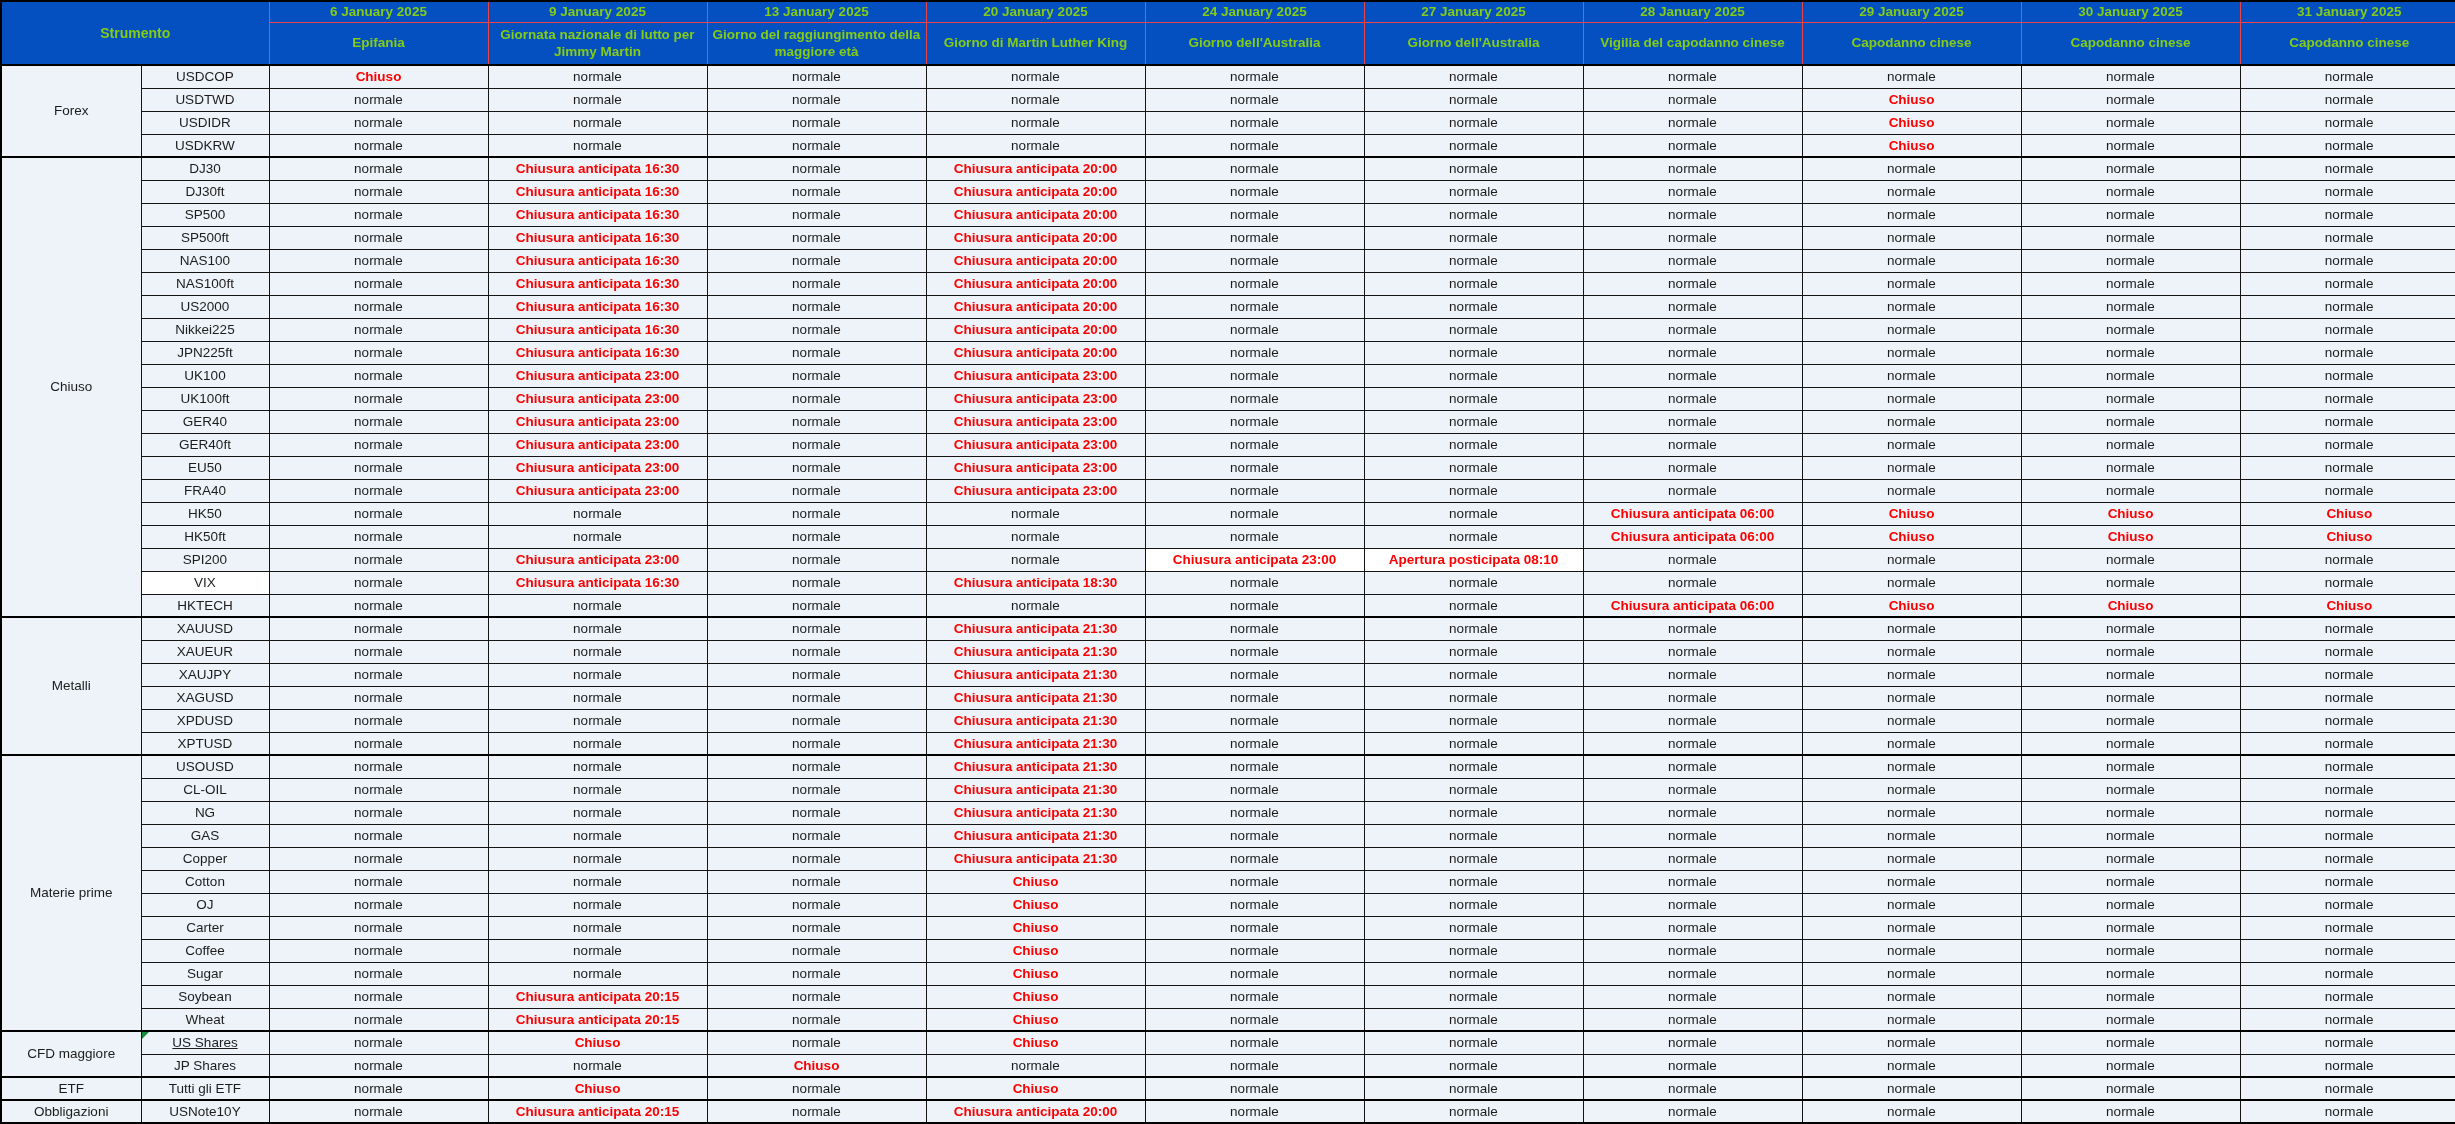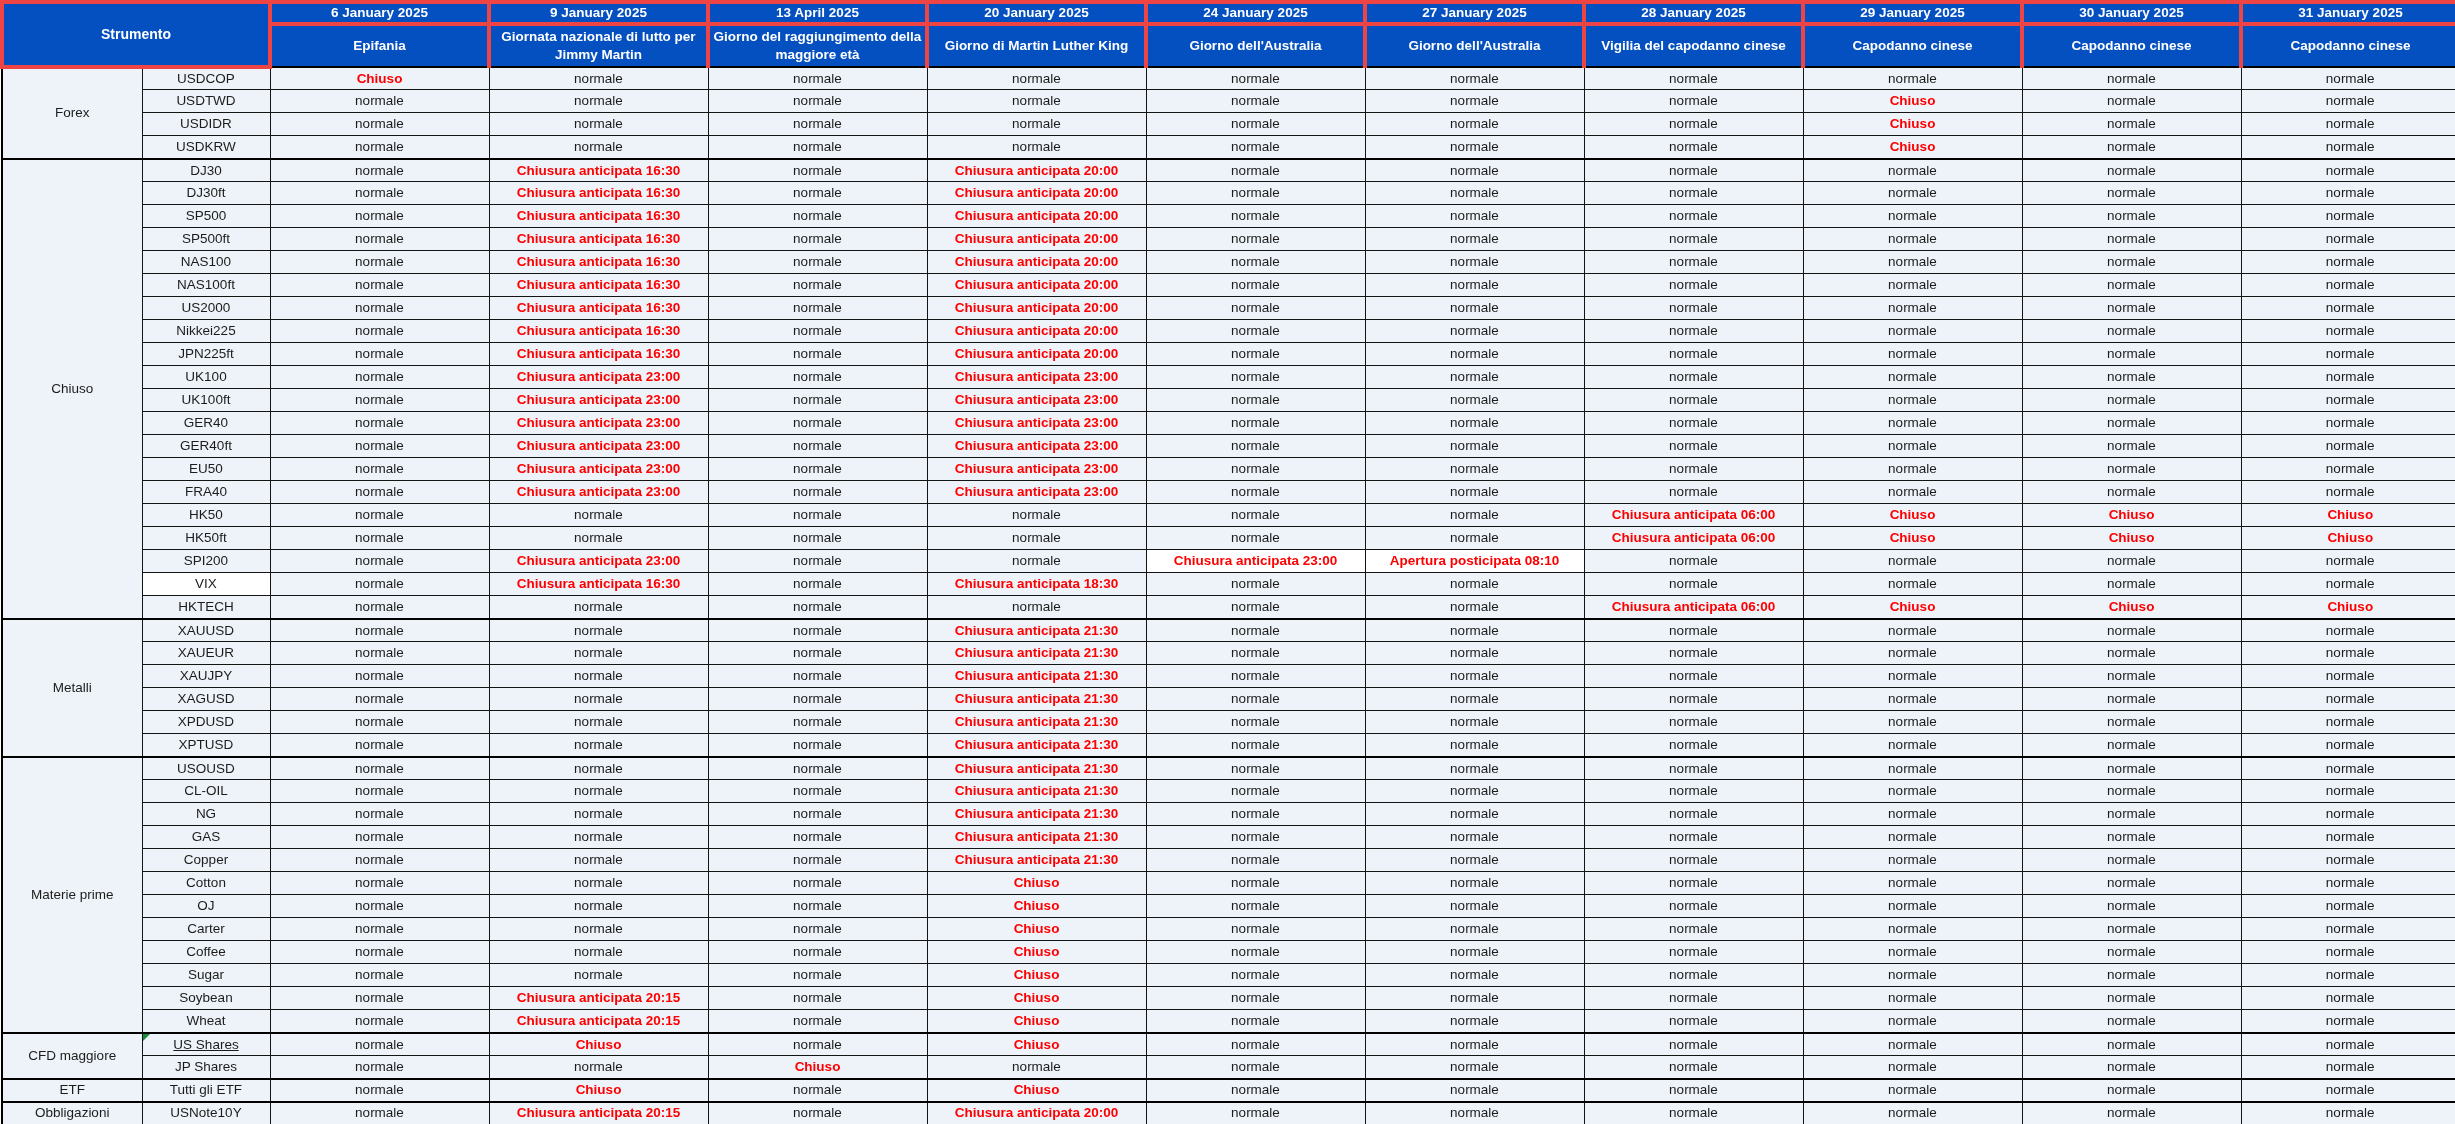--- a/index.html
+++ b/index.html
@@ -6,21 +6,21 @@
     --hdr-bg:#0450c0;
     --cell-bg:#edf3f9;
     --alert:#ff0000;
     --ink:#1c1c1c;
     --line:#141414;
   }
   html,body{margin:0;padding:0;background:#ffffff;}
   body{width:2455px;height:1124px;font-family:"Liberation Sans",sans-serif;}
   table{border-collapse:collapse;table-layout:fixed;width:2455px;border:2px solid #000;}
   th,td{overflow:hidden;text-align:center;vertical-align:middle;padding:0 3px;box-sizing:border-box;}
-  thead th{background:var(--hdr-bg);color:#ffffff;font-weight:bold;font-size:13.5px;border:4px solid #ef4444;line-height:1.3;margin-left:26px;}
+  thead th{background:var(--hdr-bg);color:#84cc16;font-weight:bold;font-size:13.5px;border:1px solid #ef4444;line-height:1.3;margin-left:26px;}
   thead tr.dates-row th{height:21px;}
   thead tr.holidays-row th{height:43px;border-bottom:1px solid #000;}
   th.corner{font-size:14px;text-align:center;}
   tbody td{background:var(--cell-bg);border:1px solid var(--line);font-size:13.5px;color:var(--ink);height:23px;line-height:1;}
   tbody td.cat{font-size:13.5px;}
   tbody tr.group-start td{border-top:2px solid #000;}
   td.alert{color:var(--alert);font-weight:bold;}
   td.white{background:#ffffff;}
   td.marker{position:relative;text-decoration:underline;}
   td.marker::before{content:"";position:absolute;top:0;left:0;width:0;height:0;
@@ -42,21 +42,21 @@
       <col style="width: 219px;">
       <col style="width: 219px;">
       <col style="width: 219px;">
       <col style="width: 219px;">
     </colgroup>
   <thead>
       <tr class="dates-row">
         <th rowspan="2" colspan="2" class="corner">Strumento</th>
         <th>6 January 2025</th>
         <th>9 January 2025</th>
-        <th>13 April 2025</th>
+        <th>13 January 2025</th>
         <th>20 January 2025</th>
         <th>24 January 2025</th>
         <th>27 January 2025</th>
         <th>28 January 2025</th>
         <th>29 January 2025</th>
         <th>30 January 2025</th>
         <th>31 January 2025</th>
       </tr>
       <tr class="holidays-row">
         <th>Epifania</th>

